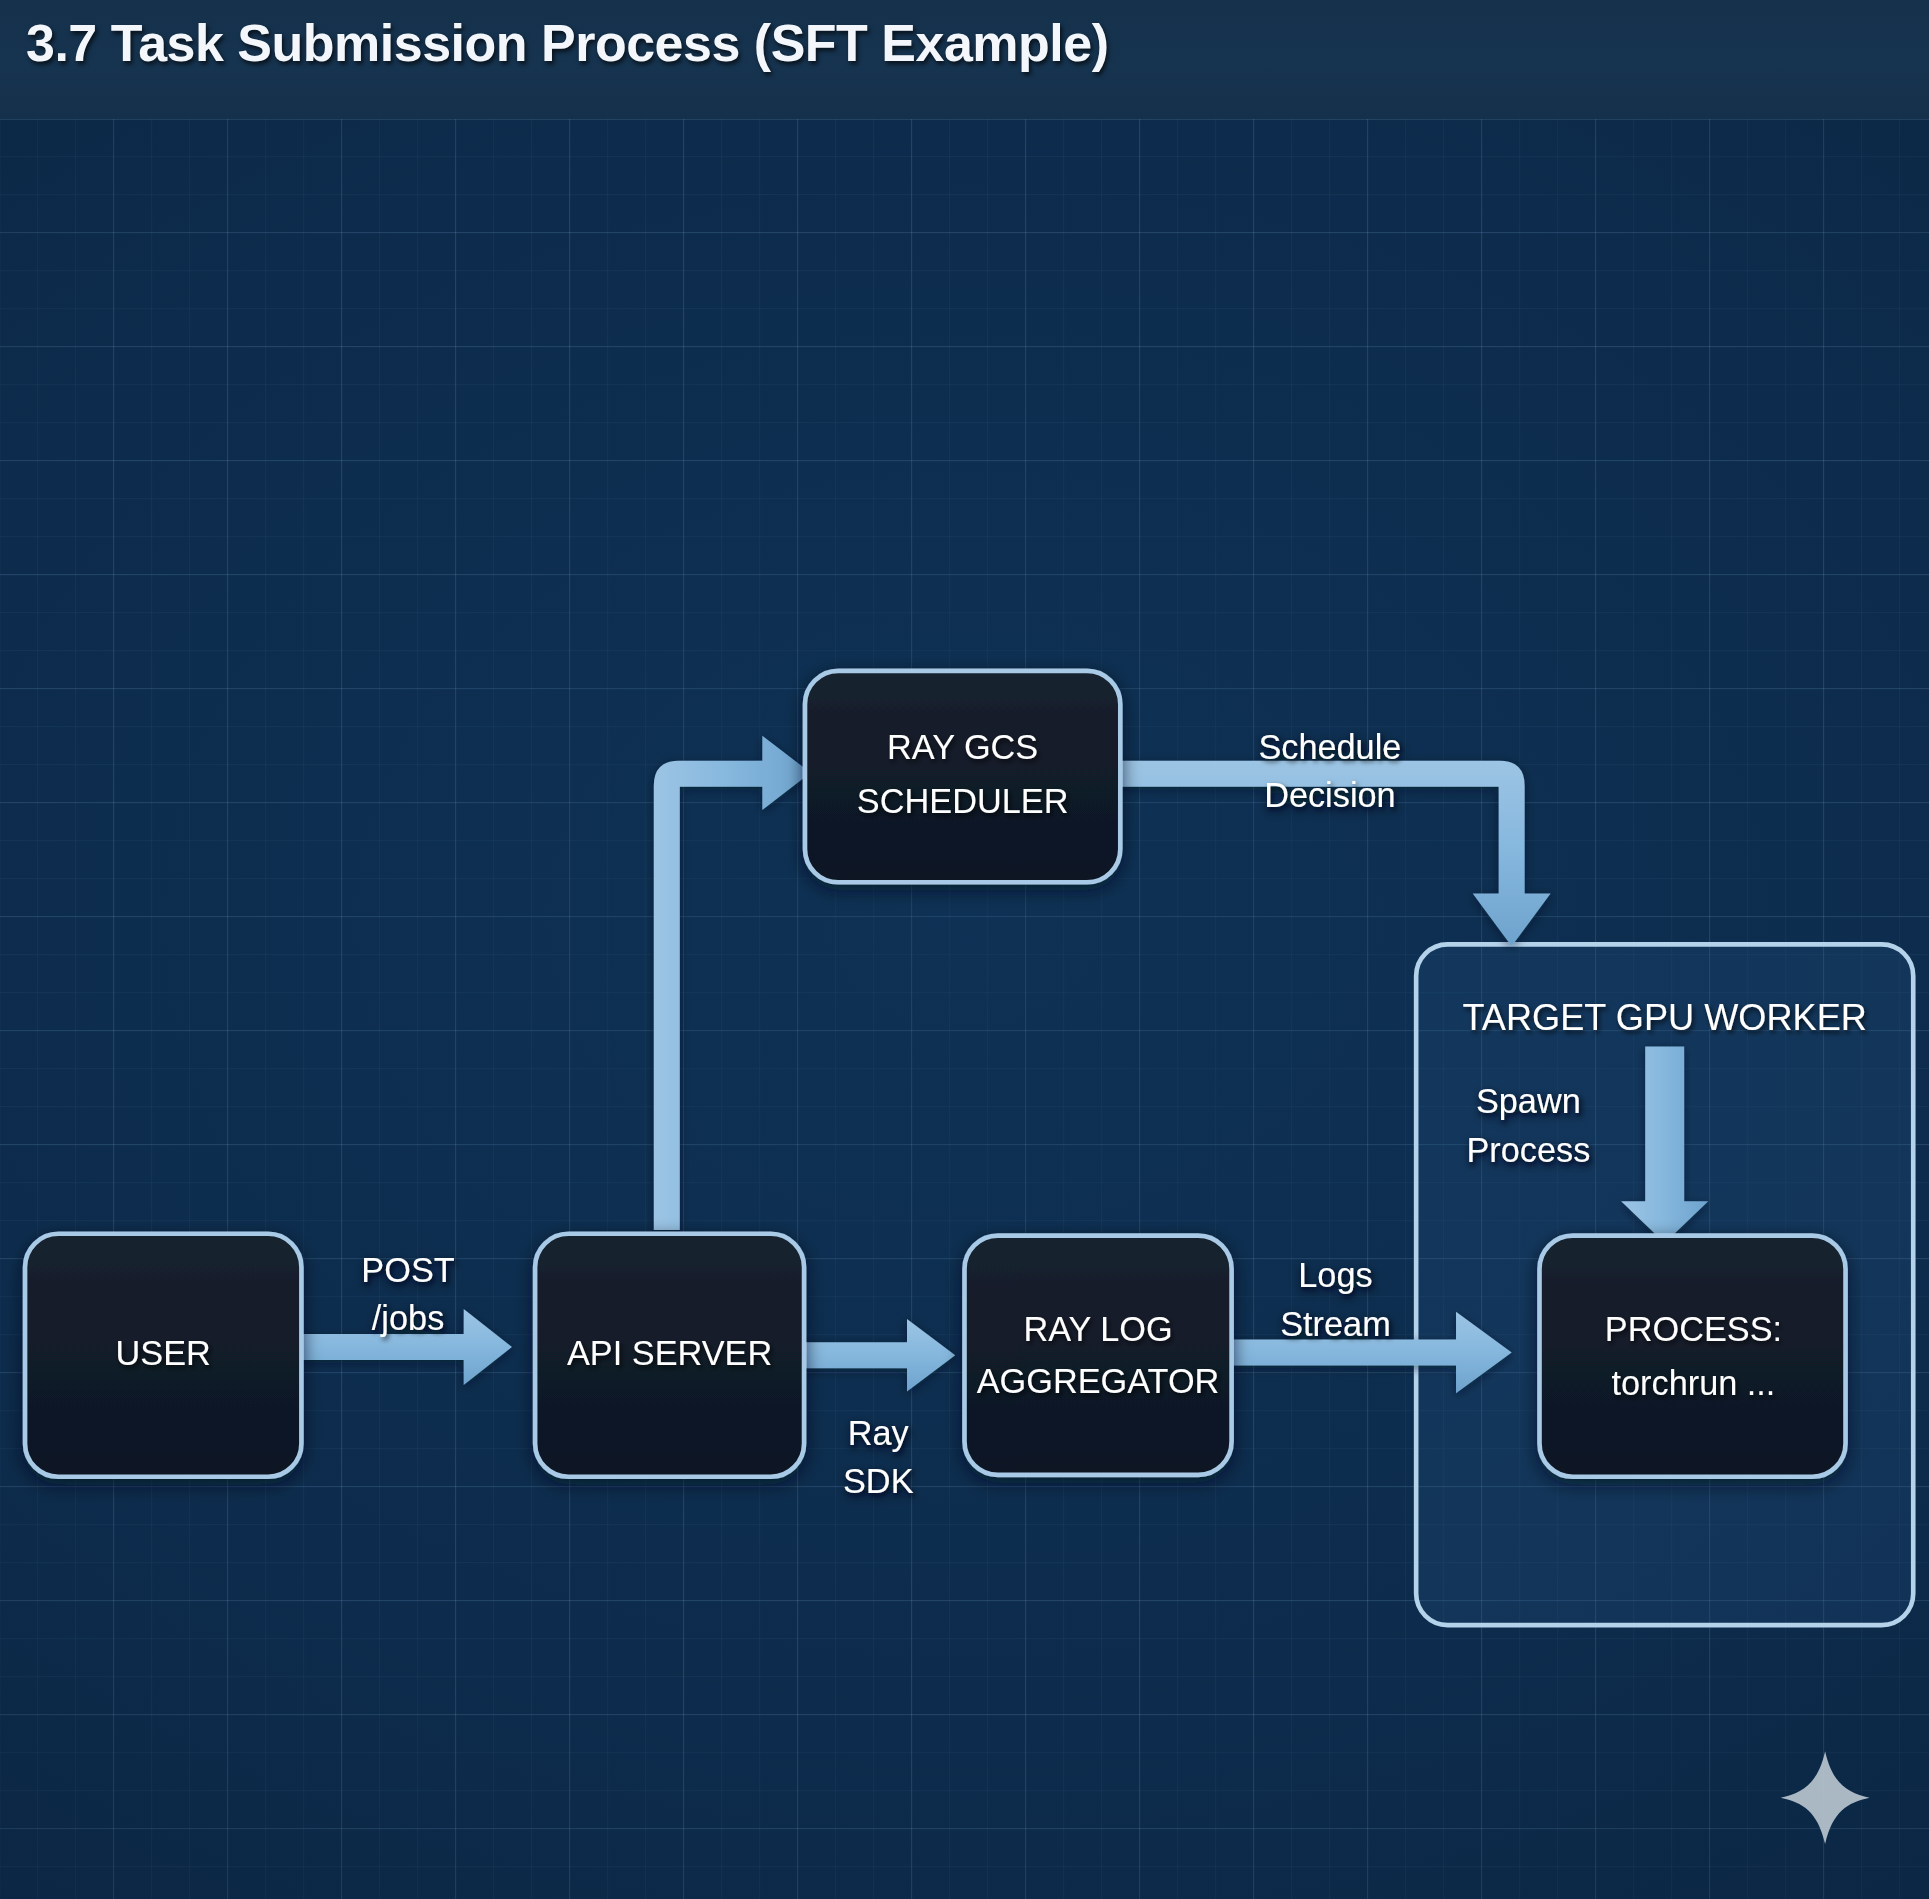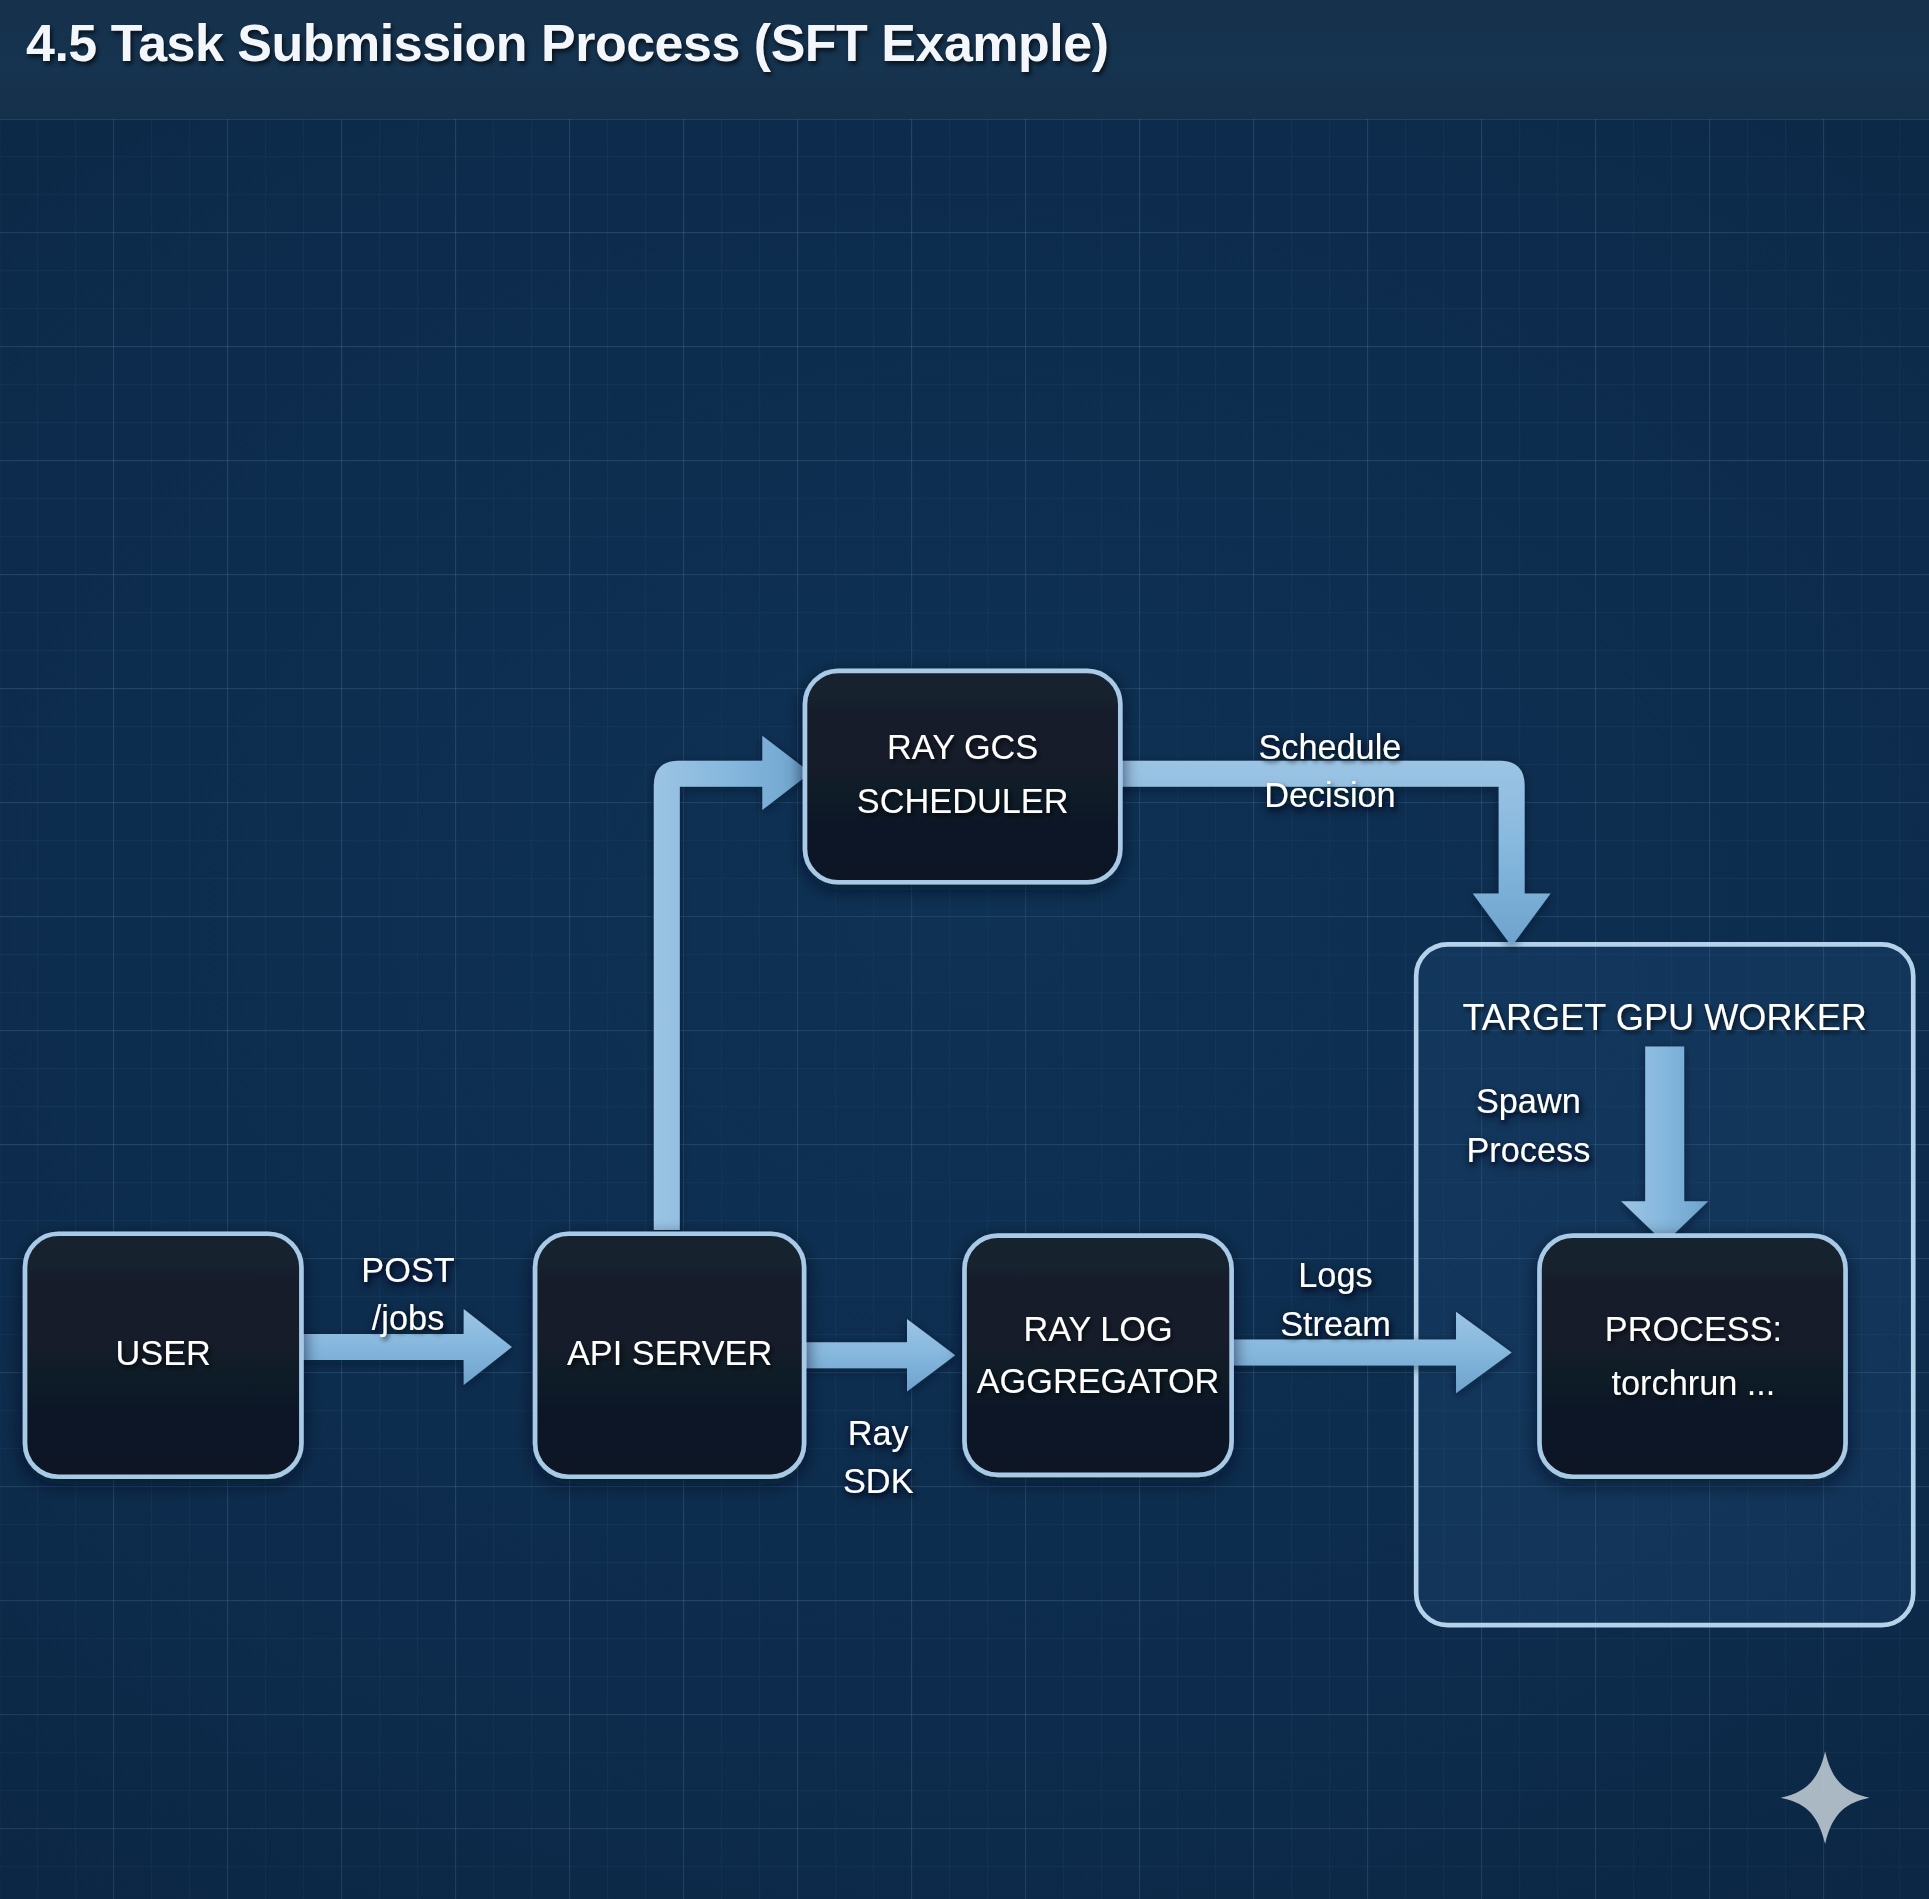--- a/index.html
+++ b/index.html
@@ -96,21 +96,21 @@
 </style>
 </head>
 <body>
 
 <div id="app">
 
   <div id="grid-bg"></div>
   <div id="grid-vignette"></div>
 
   <div id="titlebar">
-    <div id="page-title">4.5 Task Submission Process (SFT Example)</div>
+    <div id="page-title">3.7 Task Submission Process (SFT Example)</div>
   </div>
 
   <svg id="diagram" viewBox="0 0 2080 2048">
     <defs>
       <linearGradient id="nodeFill" x1="0" y1="0" x2="0" y2="1">
         <stop offset="0%" stop-color="#18222f"></stop>
         <stop offset="45%" stop-color="#121b29"></stop>
         <stop offset="100%" stop-color="#0e1724"></stop>
       </linearGradient>
       <linearGradient id="arrowFill" x1="0" y1="0" x2="0" y2="1">

